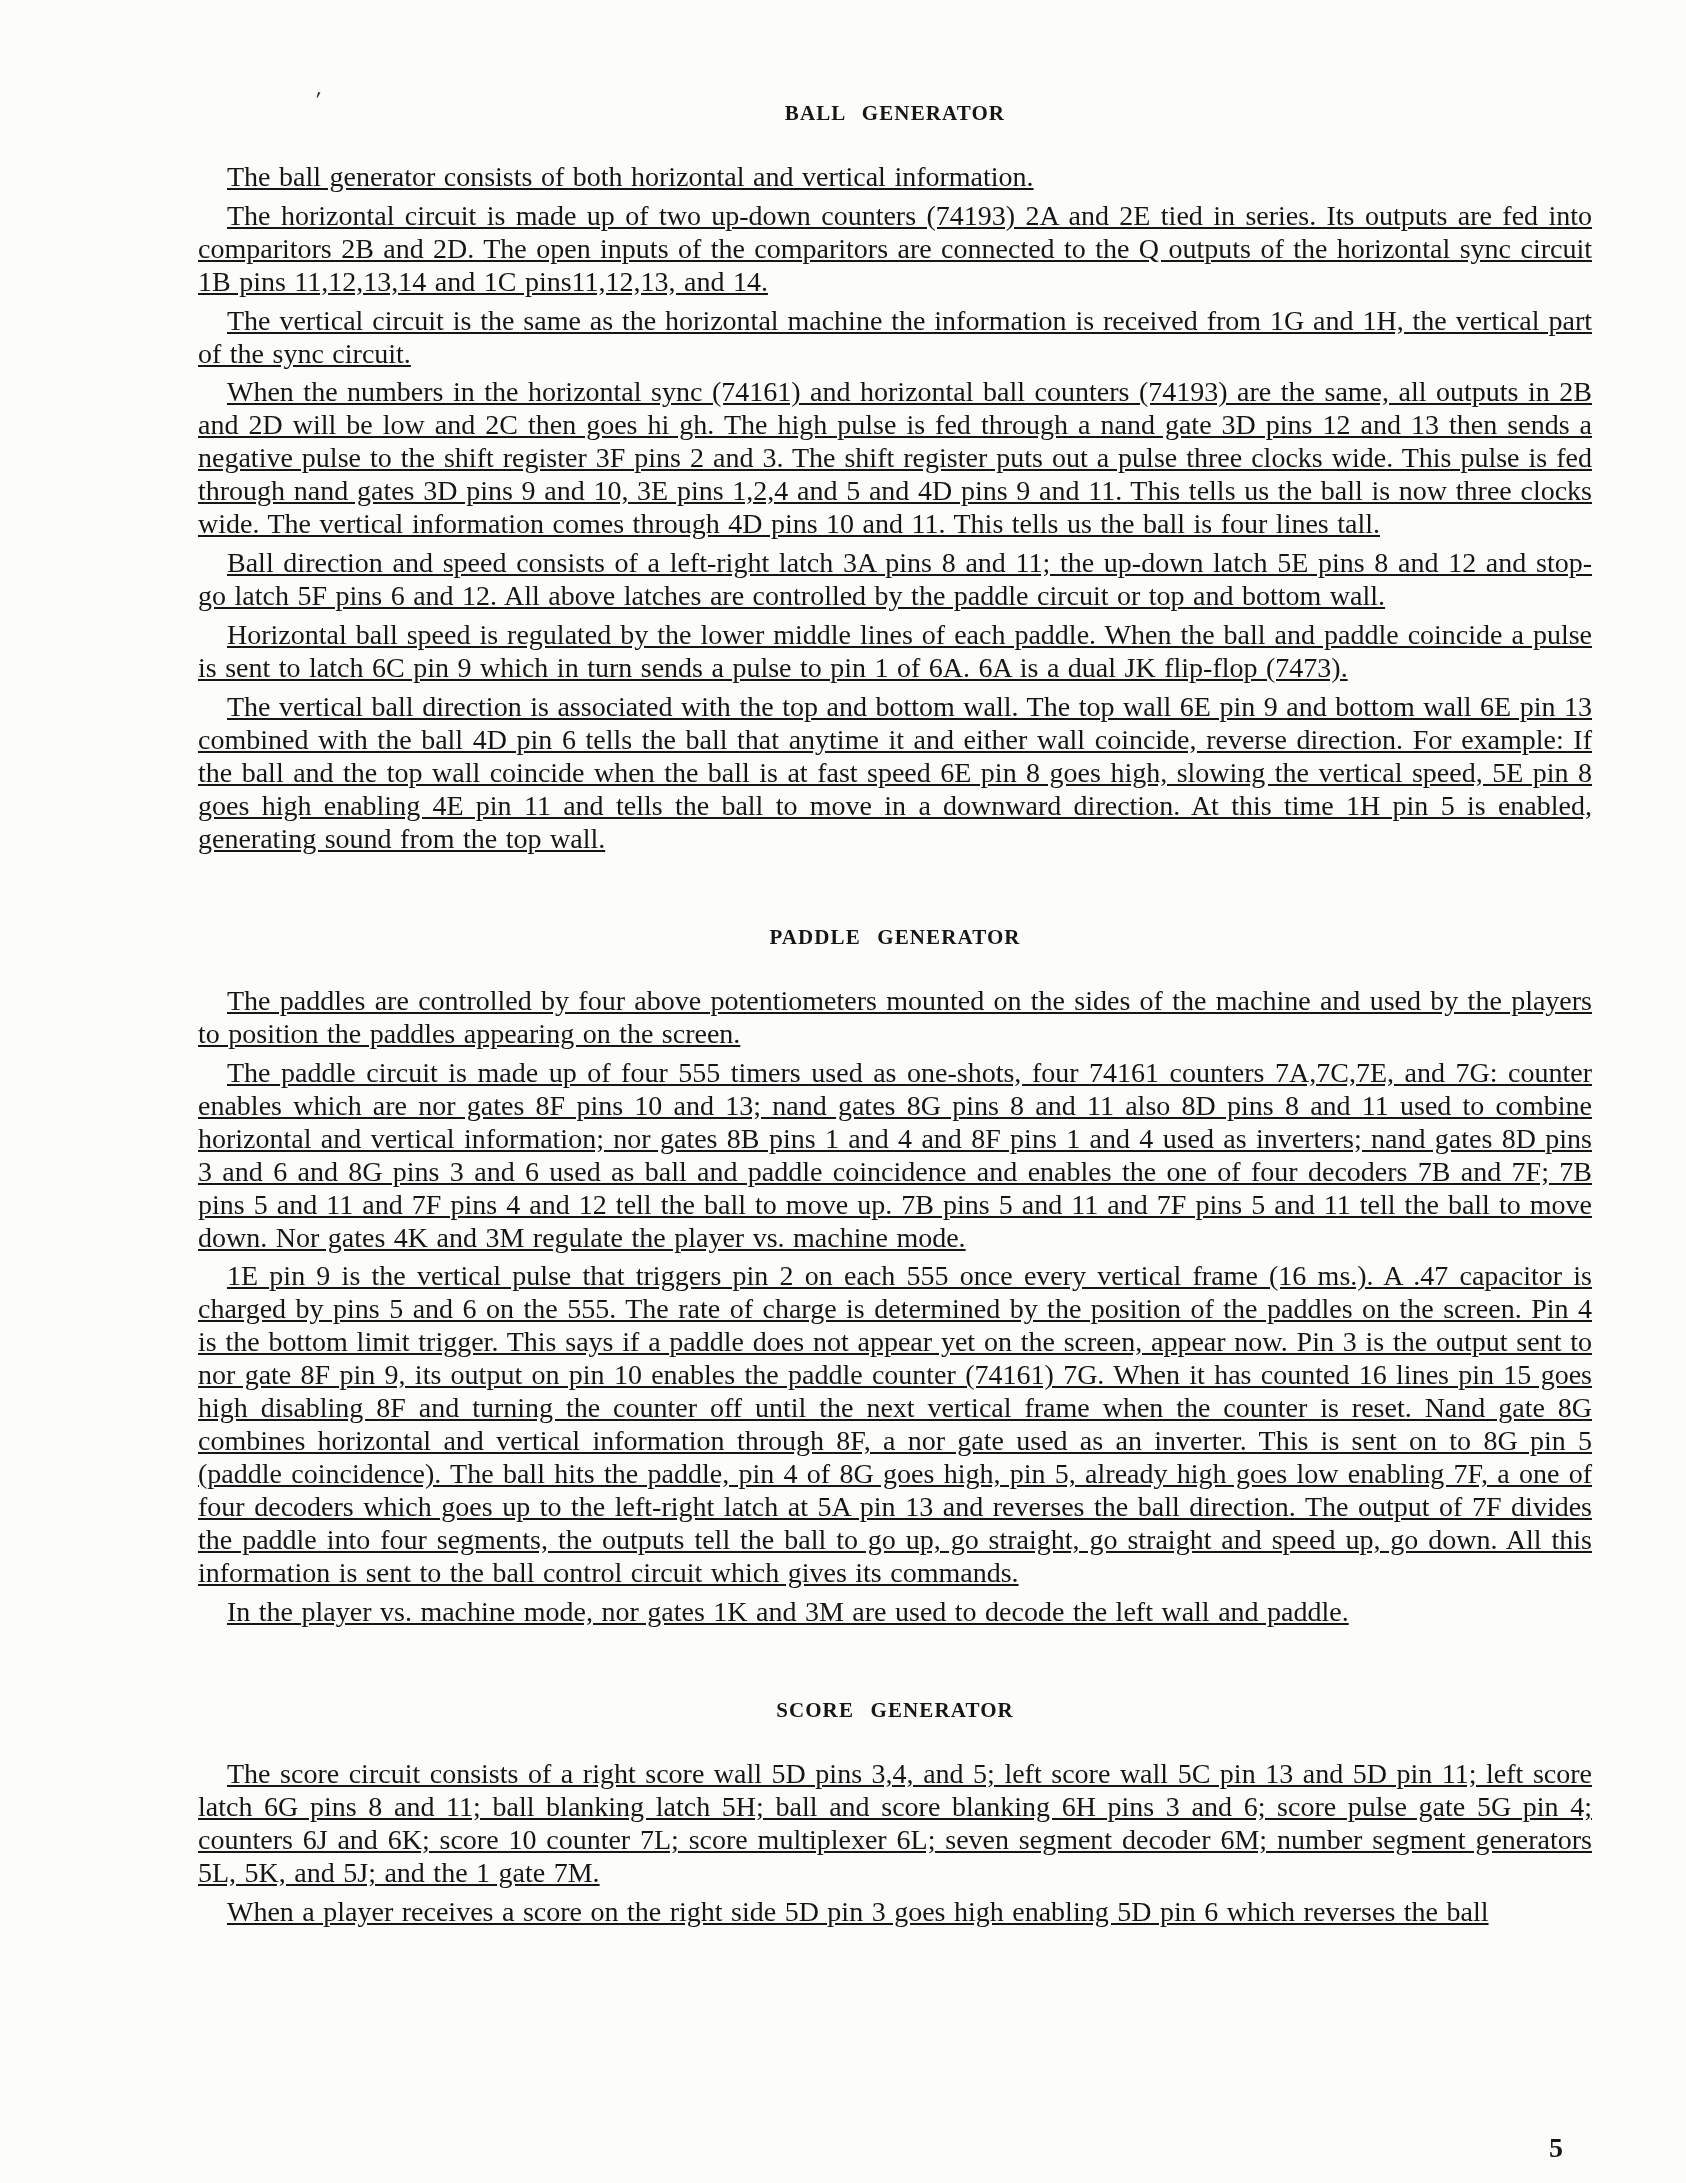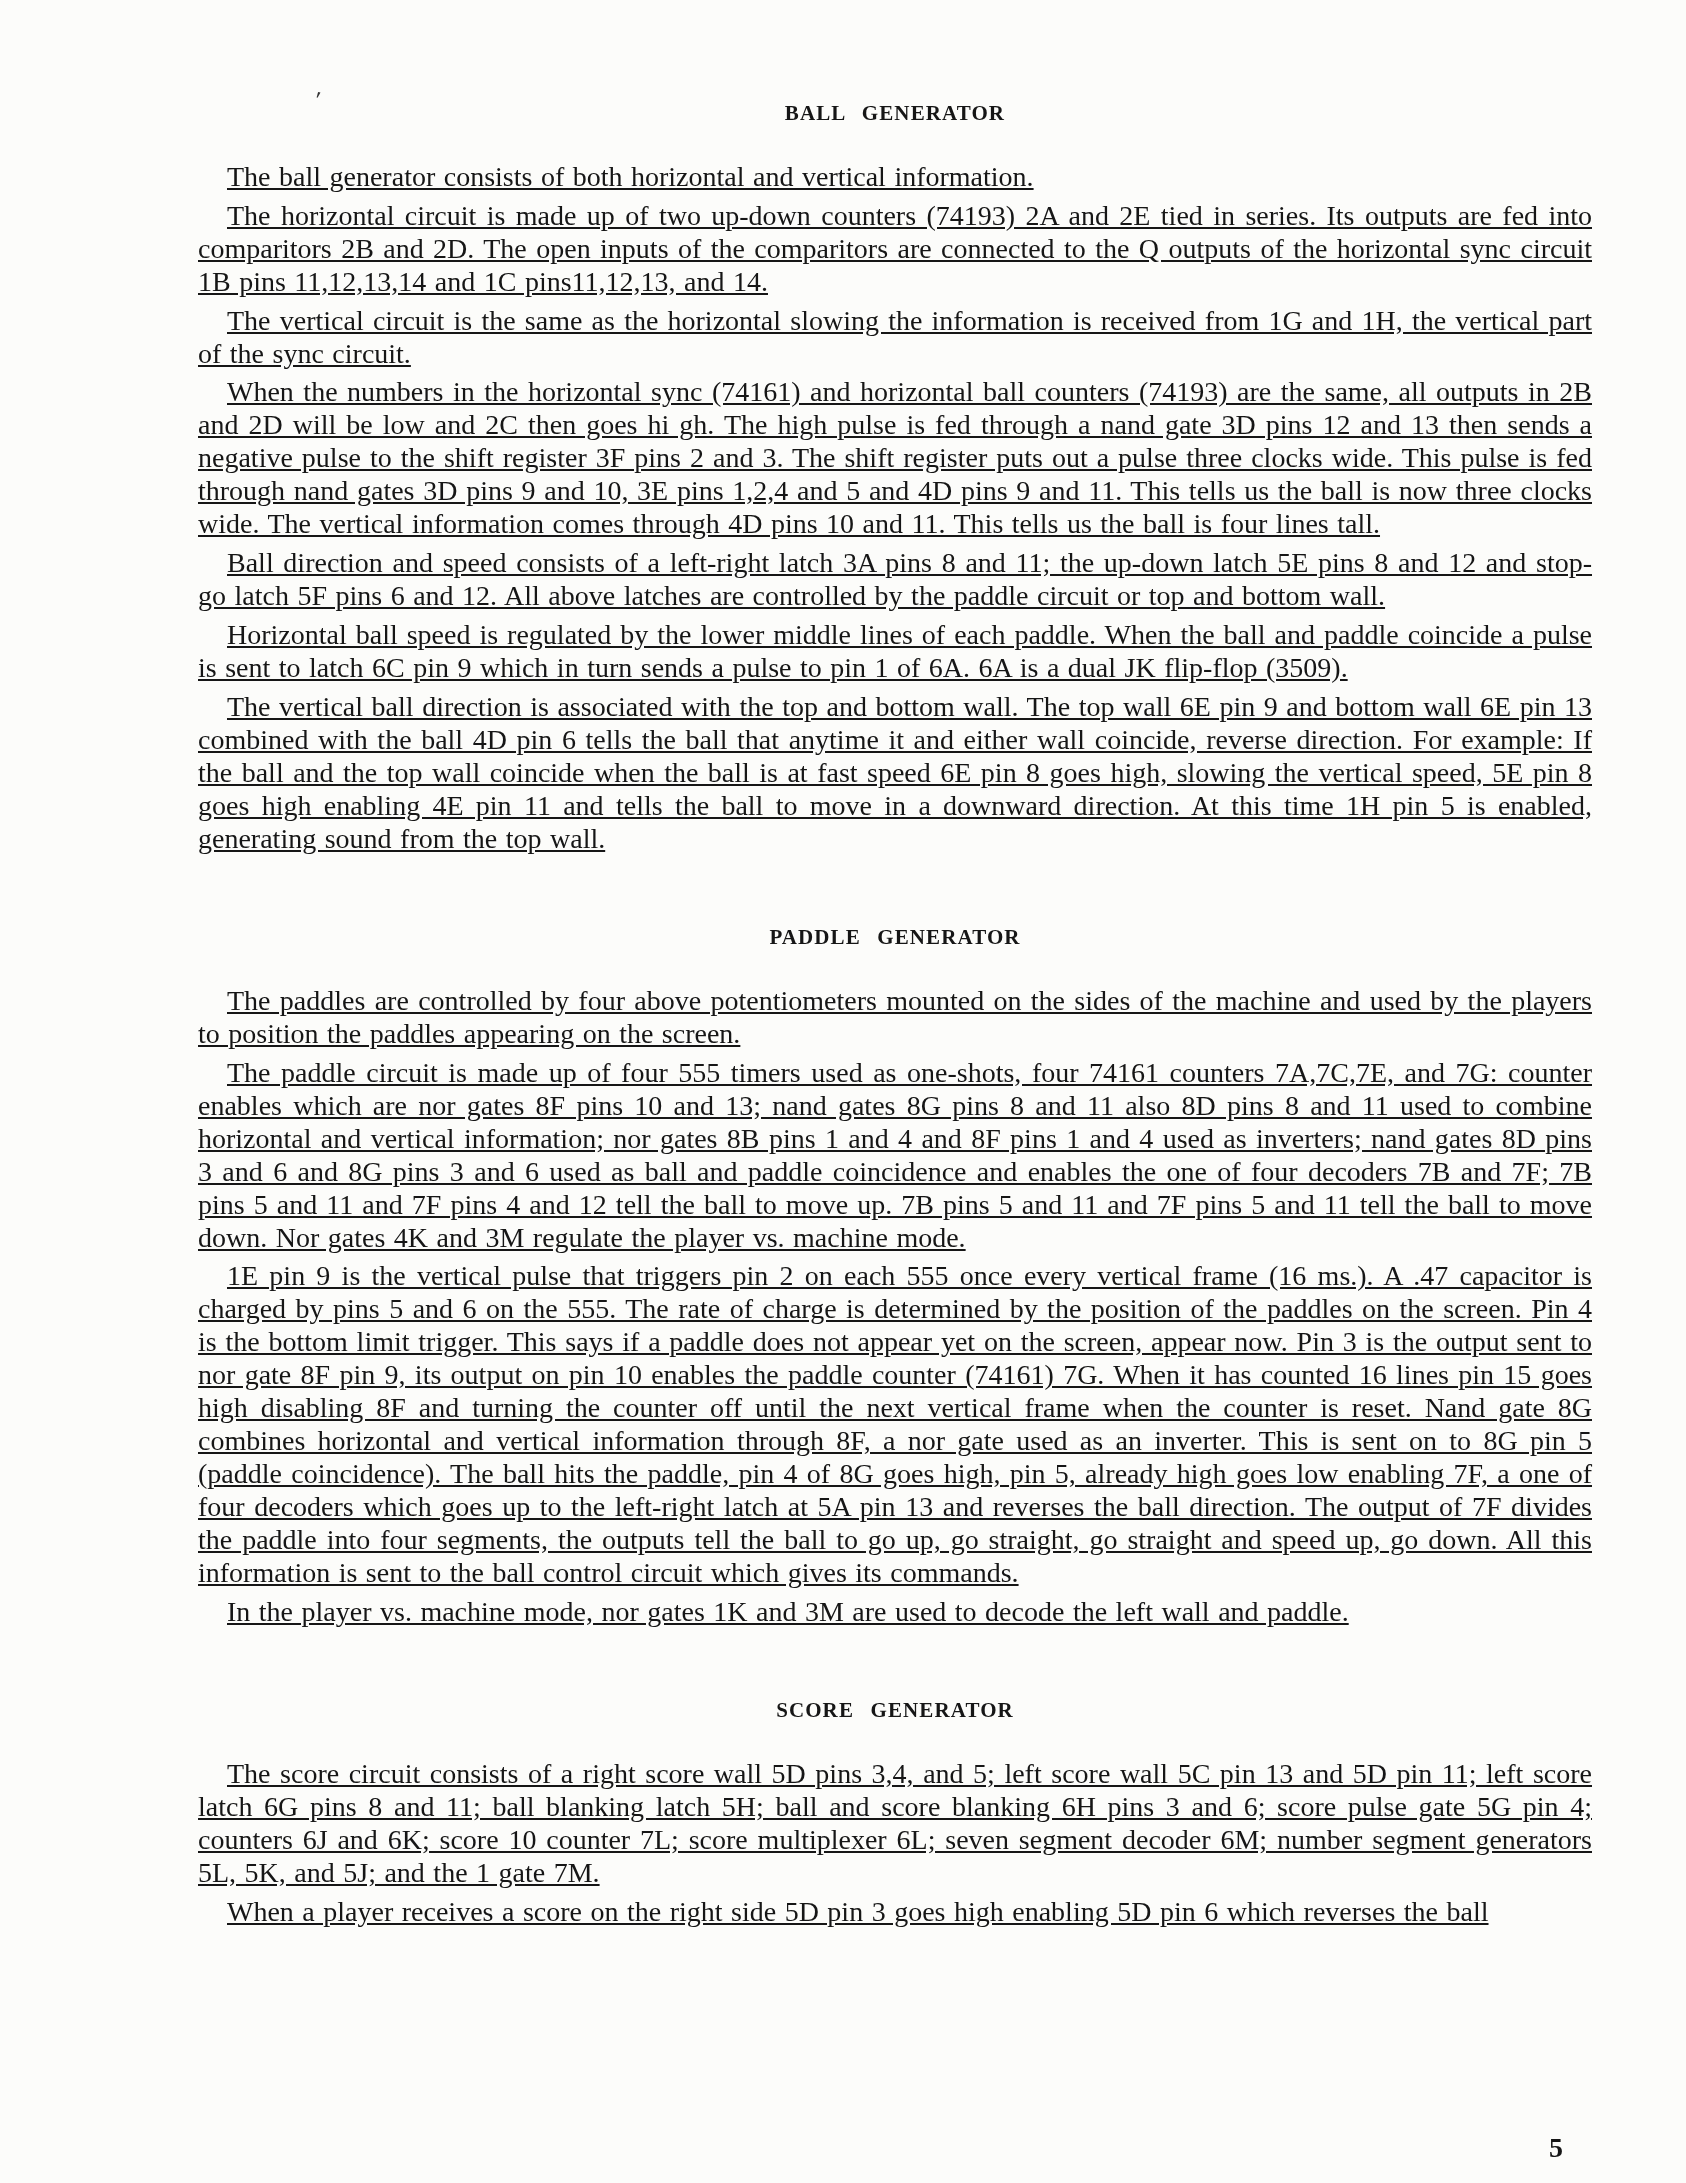--- a/index.html
+++ b/index.html
@@ -63,24 +63,24 @@
 <body>
 
 <div>
   <span class="stray-mark">'</span>
 
   <div class="page-inner">
       <section class="doc-section">
         <div class="section-heading">BALL GENERATOR</div>
         <p class="para">The ball generator consists of both horizontal and vertical information.</p>
         <p class="para">The horizontal circuit is made up of two up-down counters (74193) 2A and 2E tied in series. Its outputs are fed into comparitors 2B and 2D. The open inputs of the comparitors are connected to the Q outputs of the horizontal sync circuit 1B pins 11,12,13,14 and 1C pins11,12,13, and 14.</p>
-        <p class="para">The vertical circuit is the same as the horizontal slowing the information is received from 1G and 1H, the vertical part of the sync circuit.</p>
+        <p class="para">The vertical circuit is the same as the horizontal machine the information is received from 1G and 1H, the vertical part of the sync circuit.</p>
         <p class="para">When the numbers in the horizontal sync (74161) and horizontal ball counters (74193) are the same, all outputs in 2B and 2D will be low and 2C then goes hi gh. The high pulse is fed through a nand gate 3D pins 12 and 13 then sends a negative pulse to the shift register 3F pins 2 and 3. The shift register puts out a pulse three clocks wide. This pulse is fed through nand gates 3D pins 9 and 10, 3E pins 1,2,4 and 5 and 4D pins 9 and 11. This tells us the ball is now three clocks wide. The vertical information comes through 4D pins 10 and 11. This tells us the ball is four lines tall.</p>
         <p class="para">Ball direction and speed consists of a left-right latch 3A pins 8 and 11; the up-down latch 5E pins 8 and 12 and stop-go latch 5F pins 6 and 12. All above latches are controlled by the paddle circuit or top and bottom wall.</p>
-        <p class="para">Horizontal ball speed is regulated by the lower middle lines of each paddle. When the ball and paddle coincide a pulse is sent to latch 6C pin 9 which in turn sends a pulse to pin 1 of 6A. 6A is a dual JK flip-flop (3509).</p>
+        <p class="para">Horizontal ball speed is regulated by the lower middle lines of each paddle. When the ball and paddle coincide a pulse is sent to latch 6C pin 9 which in turn sends a pulse to pin 1 of 6A. 6A is a dual JK flip-flop (7473).</p>
         <p class="para">The vertical ball direction is associated with the top and bottom wall. The top wall 6E pin 9 and bottom wall 6E pin 13 combined with the ball 4D pin 6 tells the ball that anytime it and either wall coincide, reverse direction. For example: If the ball and the top wall coincide when the ball is at fast speed 6E pin 8 goes high, slowing the vertical speed, 5E pin 8 goes high enabling 4E pin 11 and tells the ball to move in a downward direction. At this time 1H pin 5 is enabled, generating sound from the top wall.</p>
       </section>
       <section class="doc-section">
         <div class="section-heading">PADDLE GENERATOR</div>
         <p class="para">The paddles are controlled by four above potentiometers mounted on the sides of the machine and used by the players to position the paddles appearing on the screen.</p>
         <p class="para">The paddle circuit is made up of four 555 timers used as one-shots, four 74161 counters 7A,7C,7E, and 7G: counter enables which are nor gates 8F pins 10 and 13; nand gates 8G pins 8 and 11 also 8D pins 8 and 11 used to combine horizontal and vertical information; nor gates 8B pins 1 and 4 and 8F pins 1 and 4 used as inverters; nand gates 8D pins 3 and 6 and 8G pins 3 and 6 used as ball and paddle coincidence and enables the one of four decoders 7B and 7F; 7B pins 5 and 11 and 7F pins 4 and 12 tell the ball to move up. 7B pins 5 and 11 and 7F pins 5 and 11 tell the ball to move down. Nor gates 4K and 3M regulate the player vs. machine mode.</p>
         <p class="para">1E pin 9 is the vertical pulse that triggers pin 2 on each 555 once every vertical frame (16 ms.). A .47 capacitor is charged by pins 5 and 6 on the 555. The rate of charge is determined by the position of the paddles on the screen. Pin 4 is the bottom limit trigger. This says if a paddle does not appear yet on the screen, appear now. Pin 3 is the output sent to nor gate 8F pin 9, its output on pin 10 enables the paddle counter (74161) 7G. When it has counted 16 lines pin 15 goes high disabling 8F and turning the counter off until the next vertical frame when the counter is reset. Nand gate 8G combines horizontal and vertical information through 8F, a nor gate used as an inverter. This is sent on to 8G pin 5 (paddle coincidence). The ball hits the paddle, pin 4 of 8G goes high, pin 5, already high goes low enabling 7F, a one of four decoders which goes up to the left-right latch at 5A pin 13 and reverses the ball direction. The output of 7F divides the paddle into four segments, the outputs tell the ball to go up, go straight, go straight and speed up, go down. All this information is sent to the ball control circuit which gives its commands.</p>
         <p class="para">In the player vs. machine mode, nor gates 1K and 3M are used to decode the left wall and paddle.</p>
       </section>
       <section class="doc-section">

